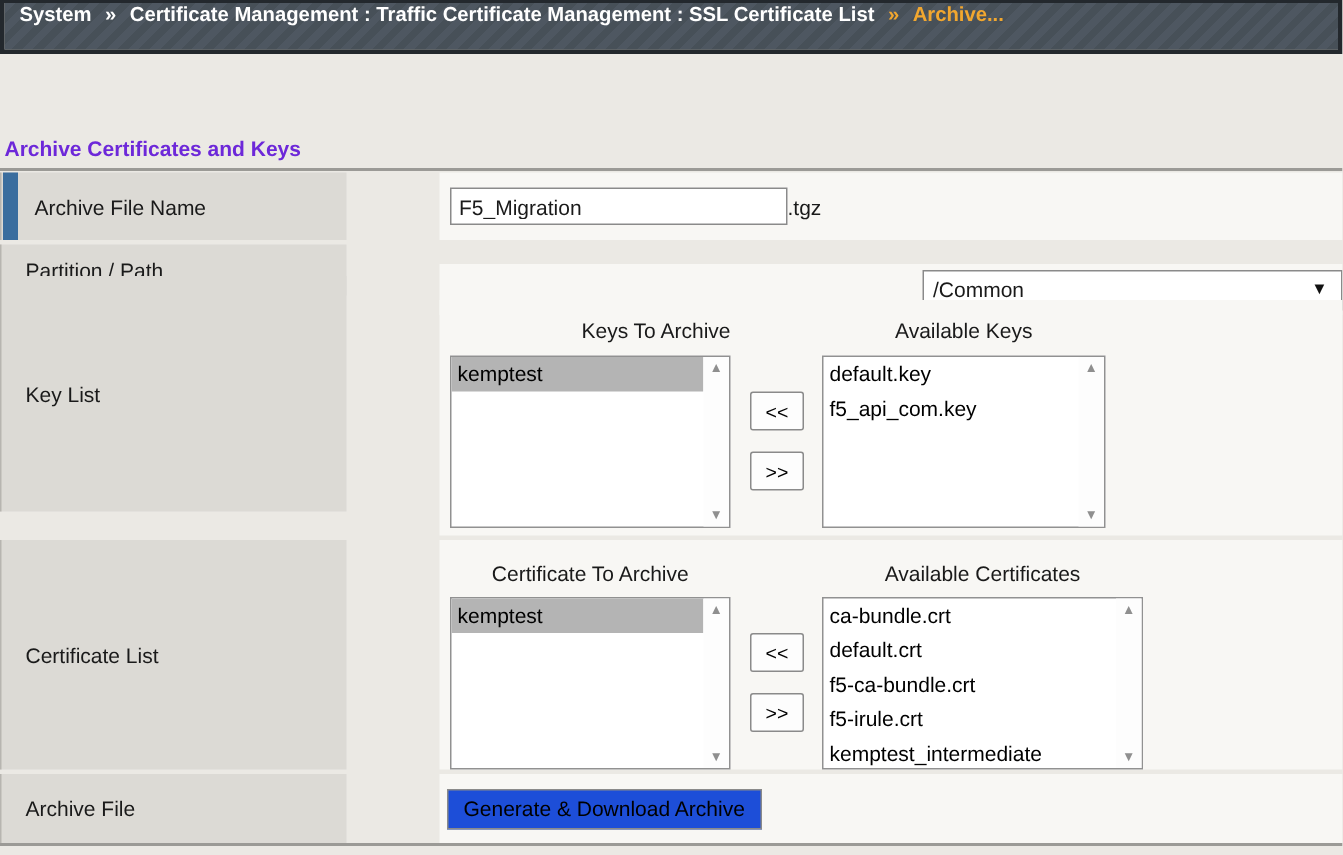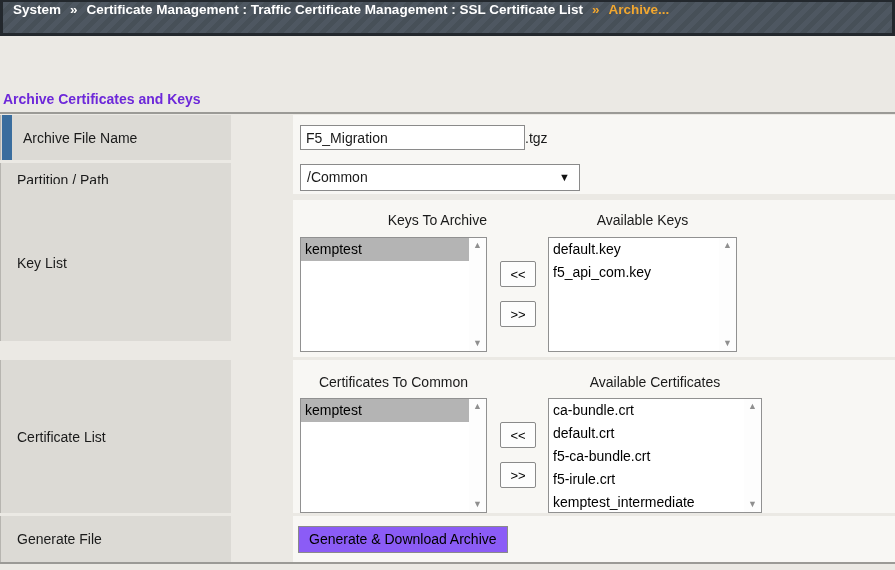--- a/index.html
+++ b/index.html
@@ -82,21 +82,21 @@
   .vscroll .sarrow{font-size:9px;color:#8f8f8f;line-height:9px;cursor:default;}
 
   .mv-btn{
     position:absolute;width:36px;height:26px;box-sizing:border-box;
     background:#fdfdfd;border:1px solid #8a8a8a;border-radius:2px;
     display:flex;align-items:center;justify-content:center;
     font-size:13px;color:#000;cursor:default;
   }
   .gen-btn{
     height:27px;box-sizing:border-box;padding:0 10px;
-    background:#8b5cf6;border:1px solid #8a8a8a;
+    background:#1d4ed8;border:1px solid #8a8a8a;
     font-family:"Liberation Sans","DejaVu Sans",sans-serif;
     font-size:14px;color:#000;cursor:default;
   }
 </style>
 </head>
 <body>
 
 <div class="stage">
 
   <div class="crumb-bar">
@@ -117,21 +117,21 @@
     <span>Archive File Name</span>
   </div>
   <div class="cnt flexrow" style="top:115px;height:45px;">
     <input class="textbox" type="text" value="F5_Migration" style="">
     <span class="suffix">.tgz</span>
   </div>
 
   <div class="lbl" style="top:163px;height:34px;">
     <span>Partition / Path</span>
   </div>
-  <div class="cnt flexrow" style="top:160px;height:34px;">
+  <div class="cnt flexrow" style="top:176px;height:34px;justify-content:flex-end;">
     <div class="selectbox">
       <span>/Common</span>
       <span class="arrow">▼</span>
     </div>
   </div>
 
   <div class="lbl" style="top:184px;height:157px;">
     <span>Key List</span>
   </div>
   <div class="cnt" style="top:200px;height:157px;position:absolute;">
@@ -160,21 +160,21 @@
         <span class="sarrow">▲</span>
         <span class="sarrow">▼</span>
       </div>
     </div>
   </div>
 
   <div class="lbl" style="top:360px;height:153px;">
     <span>Certificate List</span>
   </div>
   <div class="cnt" style="top:360px;height:153px;position:absolute;">
-    <div class="col-label" style="left:7px;top:14px;width:187px;">Certificates To Common</div>
+    <div class="col-label" style="left:7px;top:14px;width:187px;">Certificate To Archive</div>
     <div class="col-label" style="left:255px;top:14px;width:214px;">Available Certificates</div>
 
     <div class="listbox" style="left:7px;top:38px;width:187px;height:115px;">
       <div class="items">
         <div class="list-item selected">kemptest</div>
       </div>
       <div class="vscroll">
         <span class="sarrow">▲</span>
         <span class="sarrow">▼</span>
       </div>
@@ -192,19 +192,19 @@
         <div class="list-item">kemptest_intermediate</div>
       </div>
       <div class="vscroll">
         <span class="sarrow">▲</span>
         <span class="sarrow">▼</span>
       </div>
     </div>
   </div>
 
   <div class="lbl" style="top:516px;height:46px;">
-    <span>Generate File</span>
+    <span>Archive File</span>
   </div>
   <div class="cnt flexrow" style="top:516px;height:46px;padding-left:5px;">
     <button class="gen-btn">Generate &amp; Download Archive</button>
   </div>
 
 </div>
 
 </body></html>

